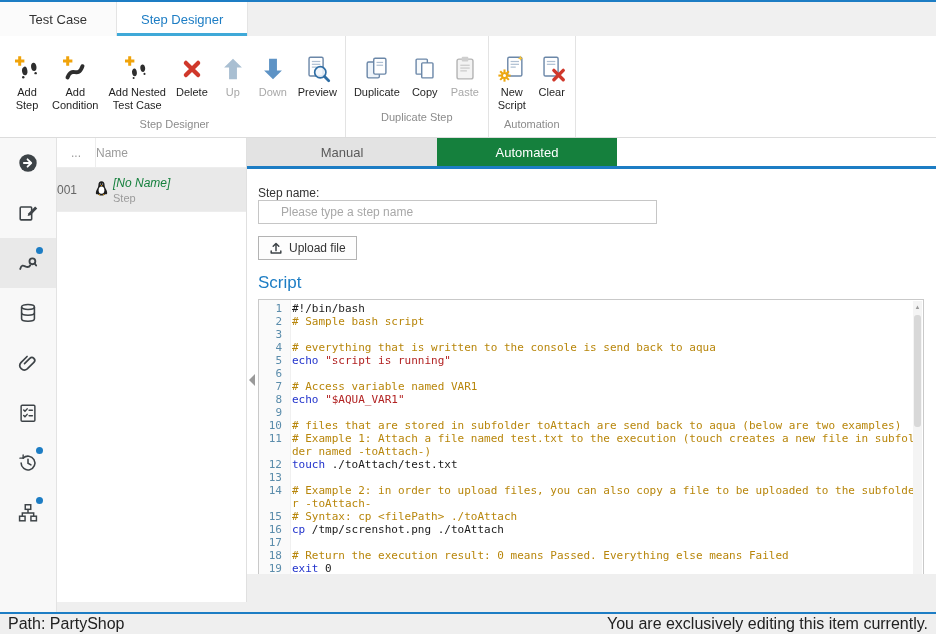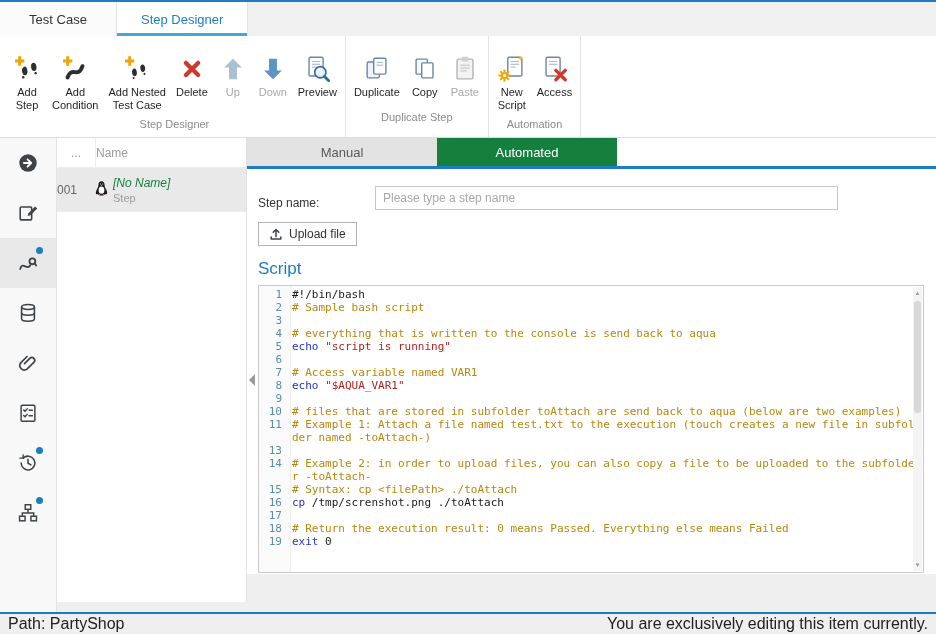--- a/index.html
+++ b/index.html
@@ -43,23 +43,23 @@
   .bottomstrip { position:absolute; left:57px; width:190px; bottom:20px; height:12px; background:#efefef; }
 
   
   .content { position:absolute; left:247px; top:138px; right:0; bottom:20px; background:#fff; }
   .ctabs { display:flex; height:28px; background:#fff; }
   .ctab { display:flex; align-items:center; justify-content:center; font-size:13px; cursor:default; }
   .ctab.manual { width:190px; background:#e3e3e3; color:#5a5a5a; }
   .ctab.automated { width:180px; background:#15803d; color:#fff; }
   .ctab-underline { height:3px; background:#1d7dc4; }
   .cbody { position:relative; padding:17px 0 0 11px; }
-  .field-row { display:flex; align-items:flex-end; }
+  .field-row { display:flex; align-items:flex-start;flex-direction:column; }
   .field-label { width:117px; font-size:12px; color:#333; }
-  .field-input { width:463px; height:24px; border:1px solid #c6c6c6; font-size:12px; padding:0 7px; color:#333; font-family:"Liberation Sans", sans-serif; outline:none; }
+  .field-input { width:399px; height:24px; border:1px solid #c6c6c6; font-size:12px; padding:0 22px; color:#333; font-family:"Liberation Sans", sans-serif; outline:none; }
   .field-input::placeholder { color:#a8a8a8; }
   .upload-btn { margin-top:12px; display:inline-flex; align-items:center; gap:6px; height:24px; padding:0 10px;
                 border:1px solid #b3b3b3; background:#fdfdfd; font-size:12px; color:#333; font-family:"Liberation Sans", sans-serif; cursor:default; }
   .script-h { margin-top:13px; font-size:17px; font-weight:400; color:#1d7dc4; }
 
   
   .editor { position:relative; margin-top:6px; width:666px; height:288px; border:1px solid #c9c9c9; background:#fff; overflow:hidden; }
   .gutterbg { position:absolute; left:0; top:0; bottom:0; width:32px; background:#fafafa; border-right:1px solid #f0f0f0; }
   .code { position:relative; padding-top:2px; font-family:"DejaVu Sans Mono", monospace; font-size:11px; line-height:13px; }
   .code-row { display:flex; }
@@ -238,21 +238,21 @@
         </div>
         <div class="rbtn">
           <span class="ricon">
             <svg width="30" height="30" viewBox="0 0 32 32">
                 <rect x="7.5" y="3.5" width="15" height="20" rx="1.5" fill="#fff" stroke="#6b87a8" stroke-width="1.5"></rect>
                 <line x1="10.5" y1="8" x2="19.5" y2="8" stroke="#aebfd2" stroke-width="1.3"></line>
                 <line x1="10.5" y1="11" x2="19.5" y2="11" stroke="#aebfd2" stroke-width="1.3"></line>
                 <path d="M18 17.5L28 27.5M28 17.5l-10 10" stroke="#d0382b" stroke-width="3.6" stroke-linecap="round"></path>
               </svg>
           </span>
-          <span class="rlabel"><span>Access</span></span>
+          <span class="rlabel"><span>Clear</span></span>
         </div>
       </div>
       <div class="rgroup-title">Automation</div>
     </div>
 
   </div>
 
   <div class="sidebar">
     <div class="sitem">
       <svg width="22" height="22" viewBox="0 0 24 24">
@@ -409,20 +409,24 @@
             </div>
             <div class="code-row">
               <span class="ln">10</span>
               <span class="lt"><span class="tok-comment"># files that are stored in subfolder toAttach are send back to aqua (below are two examples)</span></span>
             </div>
             <div class="code-row">
               <span class="ln">11</span>
               <span class="lt"><span class="tok-comment"># Example 1: Attach a file named test.txt to the execution (touch creates a new file in subfolder named -toAttach-)</span></span>
             </div>
             <div class="code-row">
+              <span class="ln">12</span>
+              <span class="lt"><span class="tok-cmd">touch</span><span class="tok-plain"> ./toAttach/test.txt</span></span>
+            </div>
+            <div class="code-row">
               <span class="ln">13</span>
               <span class="lt"></span>
             </div>
             <div class="code-row">
               <span class="ln">14</span>
               <span class="lt"><span class="tok-comment"># Example 2: in order to upload files, you can also copy a file to be uploaded to the subfolder -toAttach-</span></span>
             </div>
             <div class="code-row">
               <span class="ln">15</span>
               <span class="lt"><span class="tok-comment"># Syntax: cp &lt;filePath&gt; ./toAttach</span></span>

